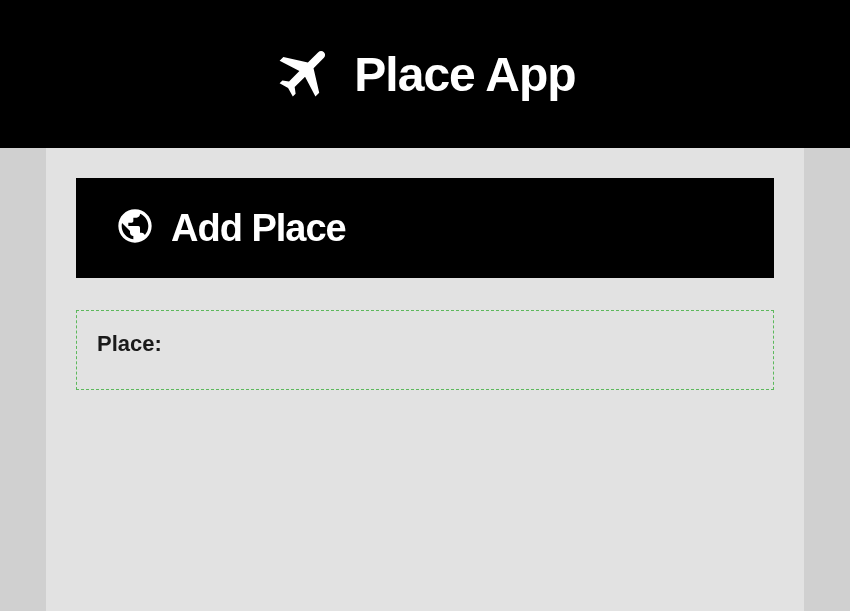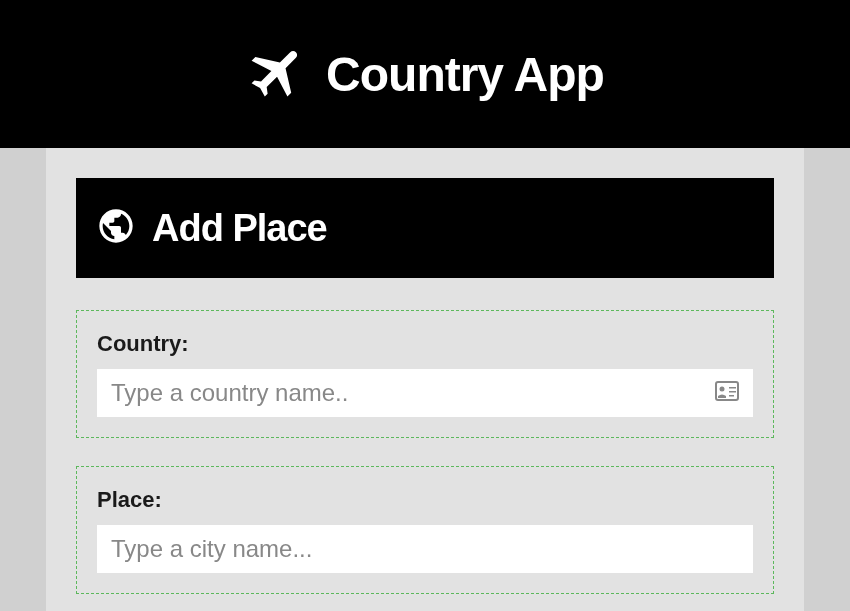--- a/index.html
+++ b/index.html
@@ -41,21 +41,21 @@
       padding: 0;
     }
     .content-inner {
       background: #e2e2e2;
       height: 100%;
       padding: 30px;
     }
     .section-header {
       background: #000;
       color: #fff;
-      padding: 28px 20px;
+      padding: 28px 39px;
       display: flex;
       align-items: center;
       gap: 16px;
       margin-bottom: 32px;
     }
     .section-header svg {
       width: 40px;
       height: 40px;
       fill: #fff;
     }
@@ -101,53 +101,34 @@
   </style>
 </head>
 <body>
 
 <div class="header">
   <span>
     <svg viewBox="0 0 24 24">
       <path d="M21 16v-2l-8-5V3.5c0-.83-.67-1.5-1.5-1.5S10 2.67 10 3.5V9l-8 5v2l8-2.5V19l-2 1.5V22l3.5-1 3.5 1v-1.5L13 19v-5.5l8 2.5z"></path>
     </svg>
   </span>
-  <span class="header-title">Country App</span>
+  <span class="header-title">Place App</span>
 </div>
 
 <div class="content-wrapper">
   <div class="content-inner">
 
     <div class="section-header">
       <span>
         <svg viewBox="0 0 24 24">
           <path d="M12 2C6.48 2 2 6.48 2 12s4.48 10 10 10 10-4.48 10-10S17.52 2 12 2zm-1 17.93c-3.95-.49-7-3.85-7-7.93 0-.62.08-1.21.21-1.79L9 15v1c0 1.1.9 2 2 2v1.93zm6.9-2.54c-.26-.81-1-1.39-1.9-1.39h-1v-3c0-.55-.45-1-1-1H8v-2h2c.55 0 1-.45 1-1V7h2c1.1 0 2-.9 2-2v-.41c2.93 1.19 5 4.06 5 7.41 0 2.08-.8 3.97-2.1 5.39z"></path>
         </svg>
       </span>
       <span class="section-title">Add Place</span>
     </div>
 
-    <div class="form-group">
-      <label class="form-label">Country:</label>
-      <div class="input-wrapper">
-        <input type="text" class="form-input" placeholder="Type a country name.." style="">
-        <span>
-          <svg class="input-icon" viewBox="0 0 24 20">
-            <rect x="1" y="1" width="22" height="18" rx="2" fill="none" stroke="#888" stroke-width="2"></rect>
-            <circle cx="7" cy="8" r="2.5" fill="#888"></circle>
-            <path d="M3 15 Q7 12 11 15 L11 17 L3 17 Z" fill="#888"></path>
-            <rect x="14" y="6" width="7" height="1.5" fill="#888"></rect>
-            <rect x="14" y="10" width="7" height="1.5" fill="#888"></rect>
-            <rect x="14" y="14" width="5" height="1.5" fill="#888"></rect>
-          </svg>
-        </span>
-      </div>
-    </div>
 
     <div class="form-group">
       <label class="form-label">Place:</label>
-      <div class="input-wrapper">
-        <input type="text" class="form-input" placeholder="Type a city name..." style="">
-      </div>
     </div>
 
   </div>
 </div>
 
 </body></html>

